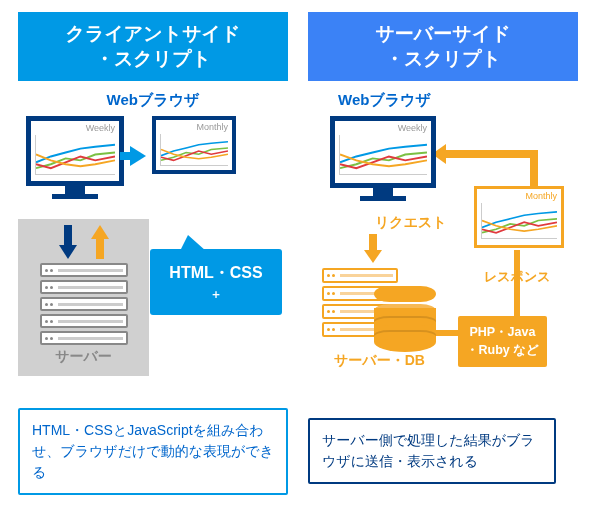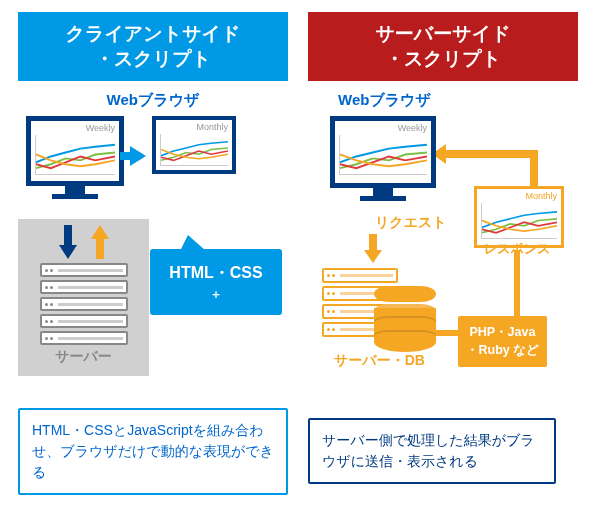--- a/index.html
+++ b/index.html
@@ -2,21 +2,21 @@
 <html><head>
 <meta charset="utf-8">
 <style>
   * { box-sizing: border-box; margin: 0; padding: 0; }
   body { font-family: "Hiragino Kaku Gothic ProN", "Meiryo", sans-serif; background: #fff; width: 600px; height: 508px; position: relative; }
   .panel { position: absolute; }
   .left { left: 18px; top: 12px; width: 270px; }
   .right { left: 308px; top: 12px; width: 270px; }
   .header { color: #fff; text-align: center; font-weight: bold; padding: 10px 20px; font-size: 19px; line-height: 1.3; }
   .left .header { background: #0099e5; }
-  .right .header { background: #b91c1c; text-align: center; }
+  .right .header { background: #3b82f6; text-align: center; }
   .browser-label { color: #0066cc; font-weight: bold; text-align: center; font-size: 15px; margin-top: 10px; }
   .right .browser-label { text-align: left; margin-left: 30px; }
   .monitor { width: 98px; position: relative; }
   .monitor .screen { border: 5px solid #003a80; background: #fff; height: 70px; padding: 2px; }
   .monitor .stand { width: 20px; height: 8px; background: #003a80; margin: 0 auto; }
   .monitor .base { width: 46px; height: 5px; background: #003a80; margin: 0 auto; }
   .monitor.small { width: 84px; }
   .monitor.small .screen { border-width: 4px; height: 58px; }
   .chart-label { font-size: 9px; text-align: right; color: #999; padding-right: 2px; }
   .chart-label.orange { color: #f5a623; }
@@ -59,21 +59,21 @@
   .server-orange .unit .bar { flex:1; height:3px; background:#f9d39a; margin-left:3px;}
   .db { position:absolute; left:66px; top:170px; width:62px; }
   .db .disk { height:16px; background:#f5a623; border-radius:50% / 100%; }
   .db .body { height:44px; background:#f5a623; margin-top:-8px; border-radius: 0 0 31px 31px / 0 0 10px 10px; position:relative; }
   .db .body::before, .db .body::after { content:""; position:absolute; left:0; right:0; height:10px; border-radius:50%/100%; background:#f5a623; box-shadow: inset 0 2px 0 rgba(0,0,0,.12); }
   .db .body::before { top:8px; } .db .body::after { top:22px; }
   .db .top { height:14px; background:#f7b955; border-radius:50%/100%; position:relative; top:2px; }
   .serverdb-label { position:absolute; left:26px; top:236px; color:#f5a623; font-weight:bold; font-size:14px; }
   .resp-monitor { position:absolute; left:166px; top:70px; width:90px; }
   .resp-monitor .screen { border:3px solid #f5a623; height:62px; padding:2px; background:#fff; }
-  .resp-label { position:absolute; left:176px; top:124px; color:#f5a623; font-weight:bold; font-size:13px; }
+  .resp-label { position:absolute; left:176px; top:152px; color:#f5a623; font-weight:bold; font-size:13px; }
   .lang-box { position:absolute; left:150px; top:200px; background:#f5a623; color:#fff; font-weight:bold; font-size:12.5px; padding:8px 8px; text-align:center; line-height:1.4; border-radius:2px; }
   .flow-line { position:absolute; background:#f5a623; }
   .flow-arrowhead { position:absolute; width:0; height:0; }
 </style>
 </head>
 <body>
 
 <div class="panel left">
   <div class="header" style="white-space:pre-line">クライアントサイド
 ・スクリプト</div>

